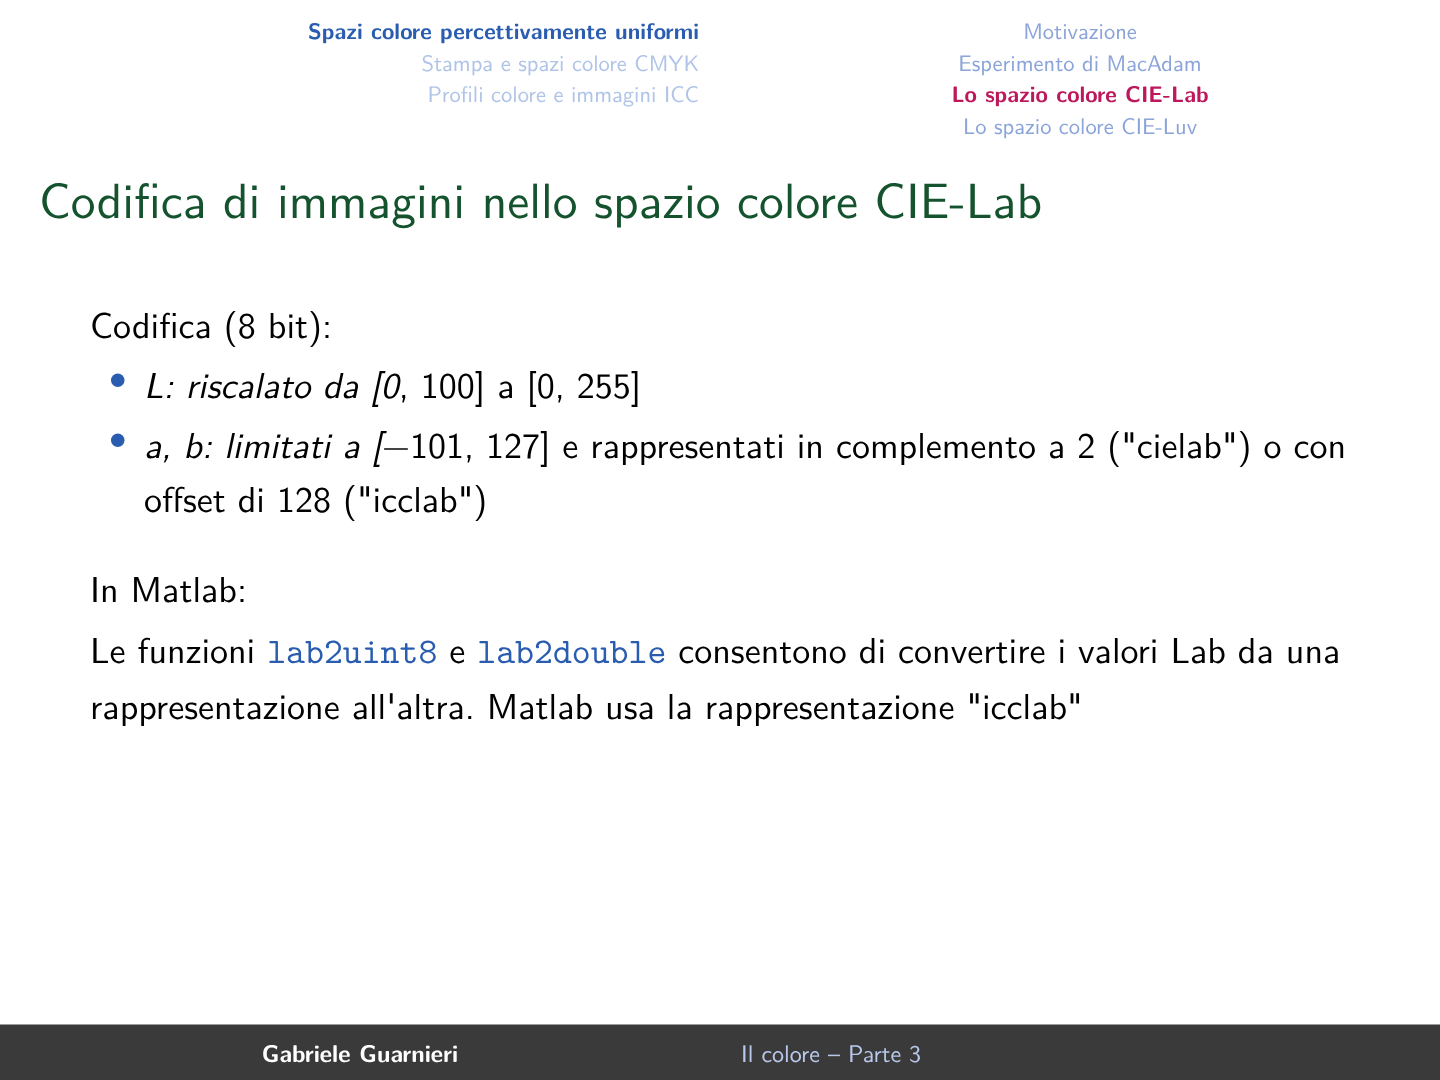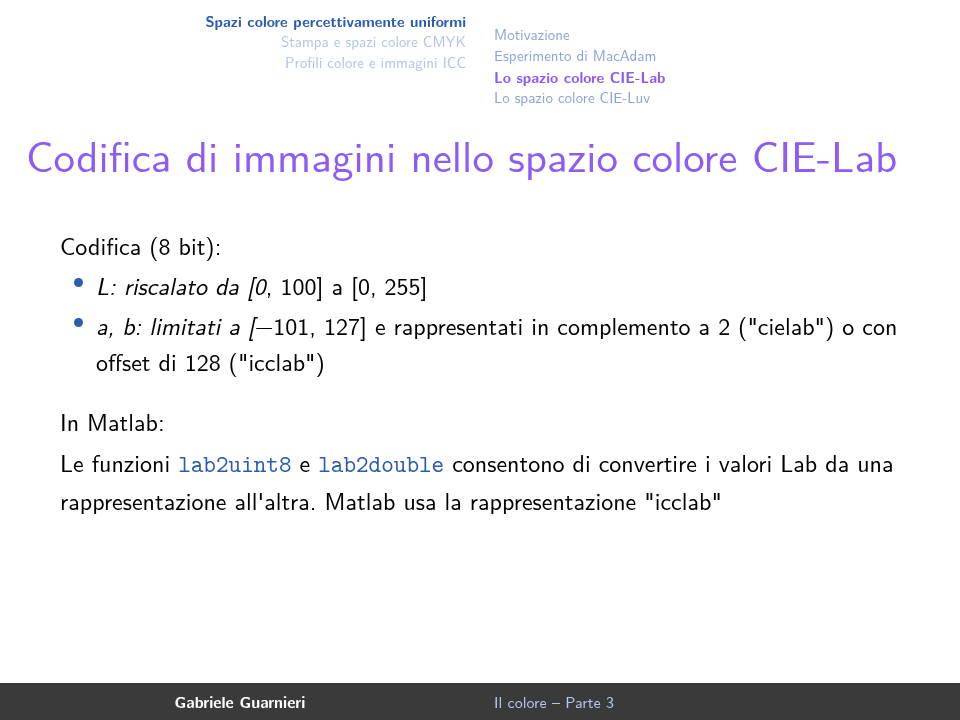--- a/index.html
+++ b/index.html
@@ -1,24 +1,24 @@
 <!DOCTYPE html>
 <html><head>
 <meta charset="utf-8">
 <style>
 body{margin:0;font-family:"Latin Modern Sans","Segoe UI",Arial,sans-serif;background:#fff;color:#000}
 .slide{width:960px;height:720px;position:relative;display:flex;flex-direction:column}
 .header{display:flex;font-size:15px;line-height:1.4}
 .header-left{flex:1;text-align:right;padding:10px 14px 8px}
-.header-right{flex:1;text-align:left;padding:24px 14px 8px}
+.header-right{flex:1;text-align:center;padding:10px 14px 8px}
 .nav-item{color:#b0c4e8}
 .nav-active{color:#2a5db0;font-weight:600}
 .nav-right{color:#8ba4d9}
-.nav-right.active{color:#8b5cf6;font-weight:600}
-.title{color:#8b5cf6;font-size:43px;padding:6px 26px 18px;font-weight:500}
+.nav-right.active{color:#be185d;font-weight:600}
+.title{color:#14532d;font-size:33px;padding:6px 26px 18px;font-weight:500}
 .content{flex:1;padding:0 60px;font-size:24px;line-height:1.5}
 .lead{margin:24px 0 4px}
 .bullet{margin:4px 0 4px 36px;position:relative}
 .bullet::before{content:"";position:absolute;left:-22px;top:11px;width:9px;height:9px;background:#2a5db0;border-radius:50%}
 .italic{font-style:italic}
 .mono{font-family:"Latin Modern Mono","Courier New",monospace}
 .mono-link{font-family:"Latin Modern Mono","Courier New",monospace;color:#2a5db0}
 .code{margin:18px 0 14px 36px}
 .para{margin:5px 0}
 .footer{background:#3a3a3a;color:#fff;display:flex;font-size:16px}

